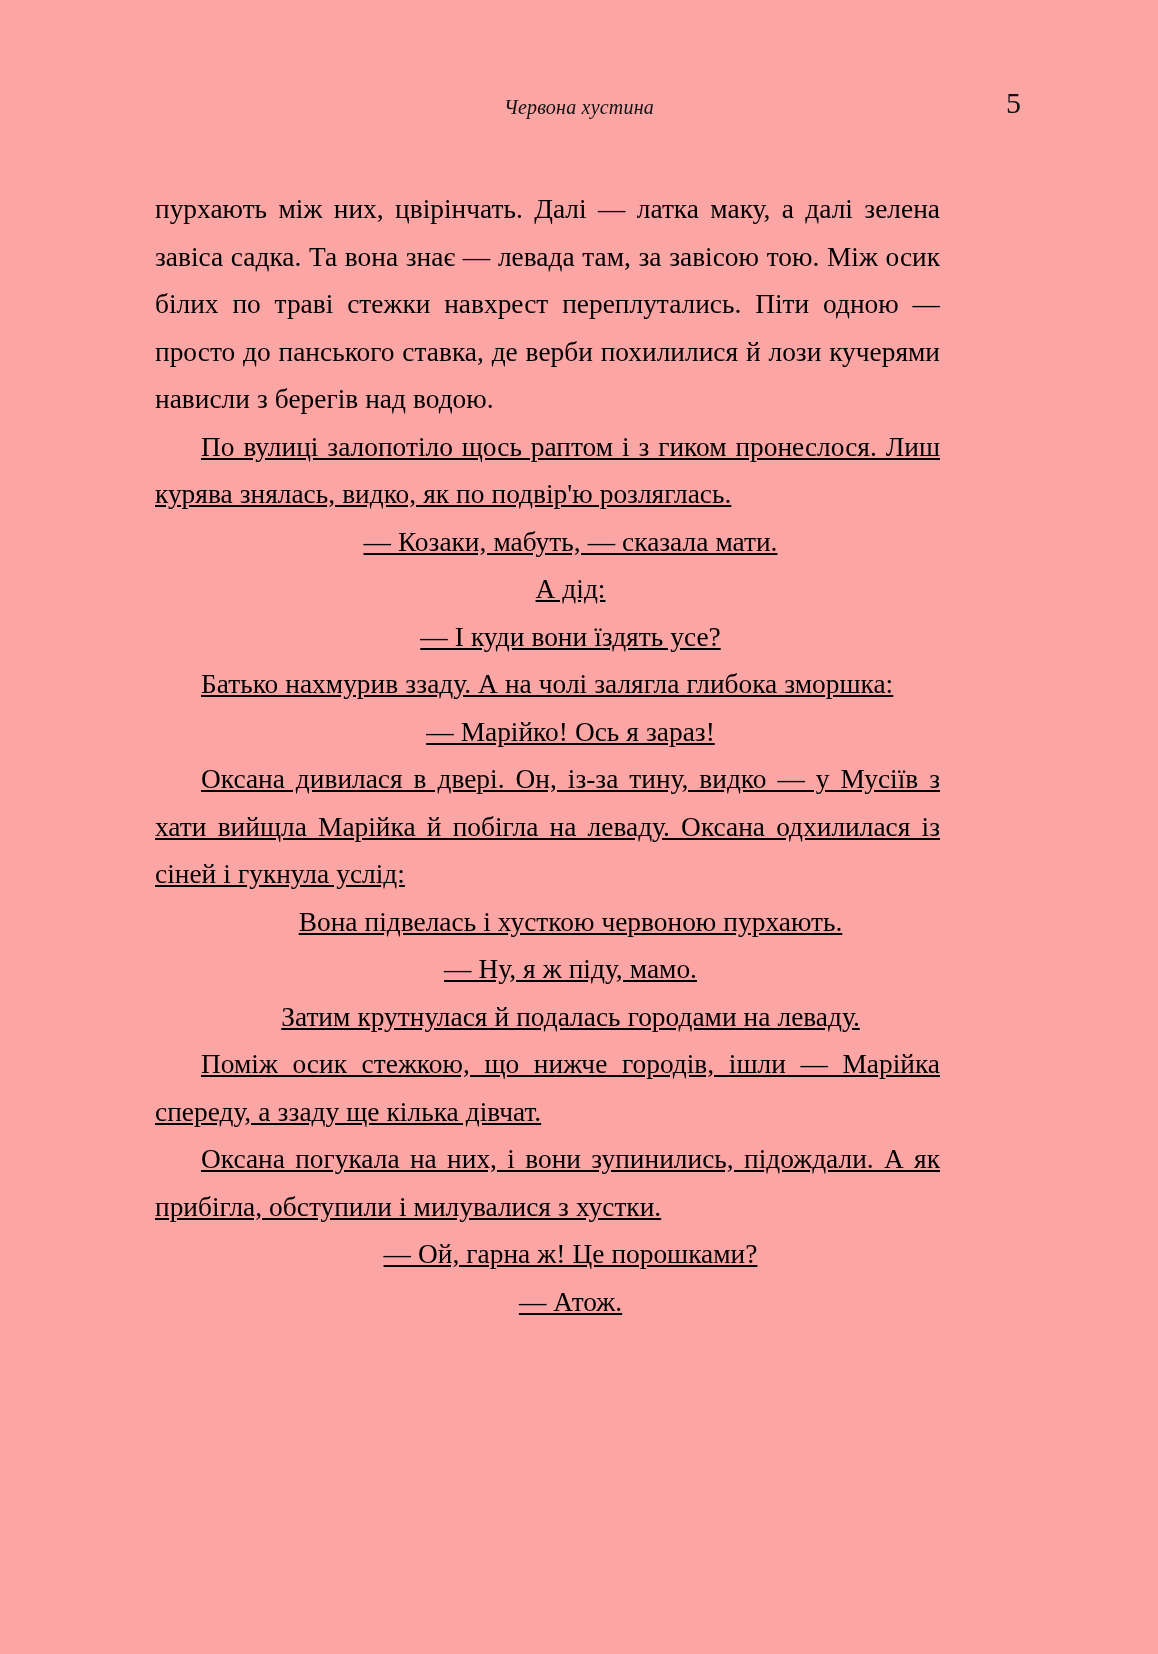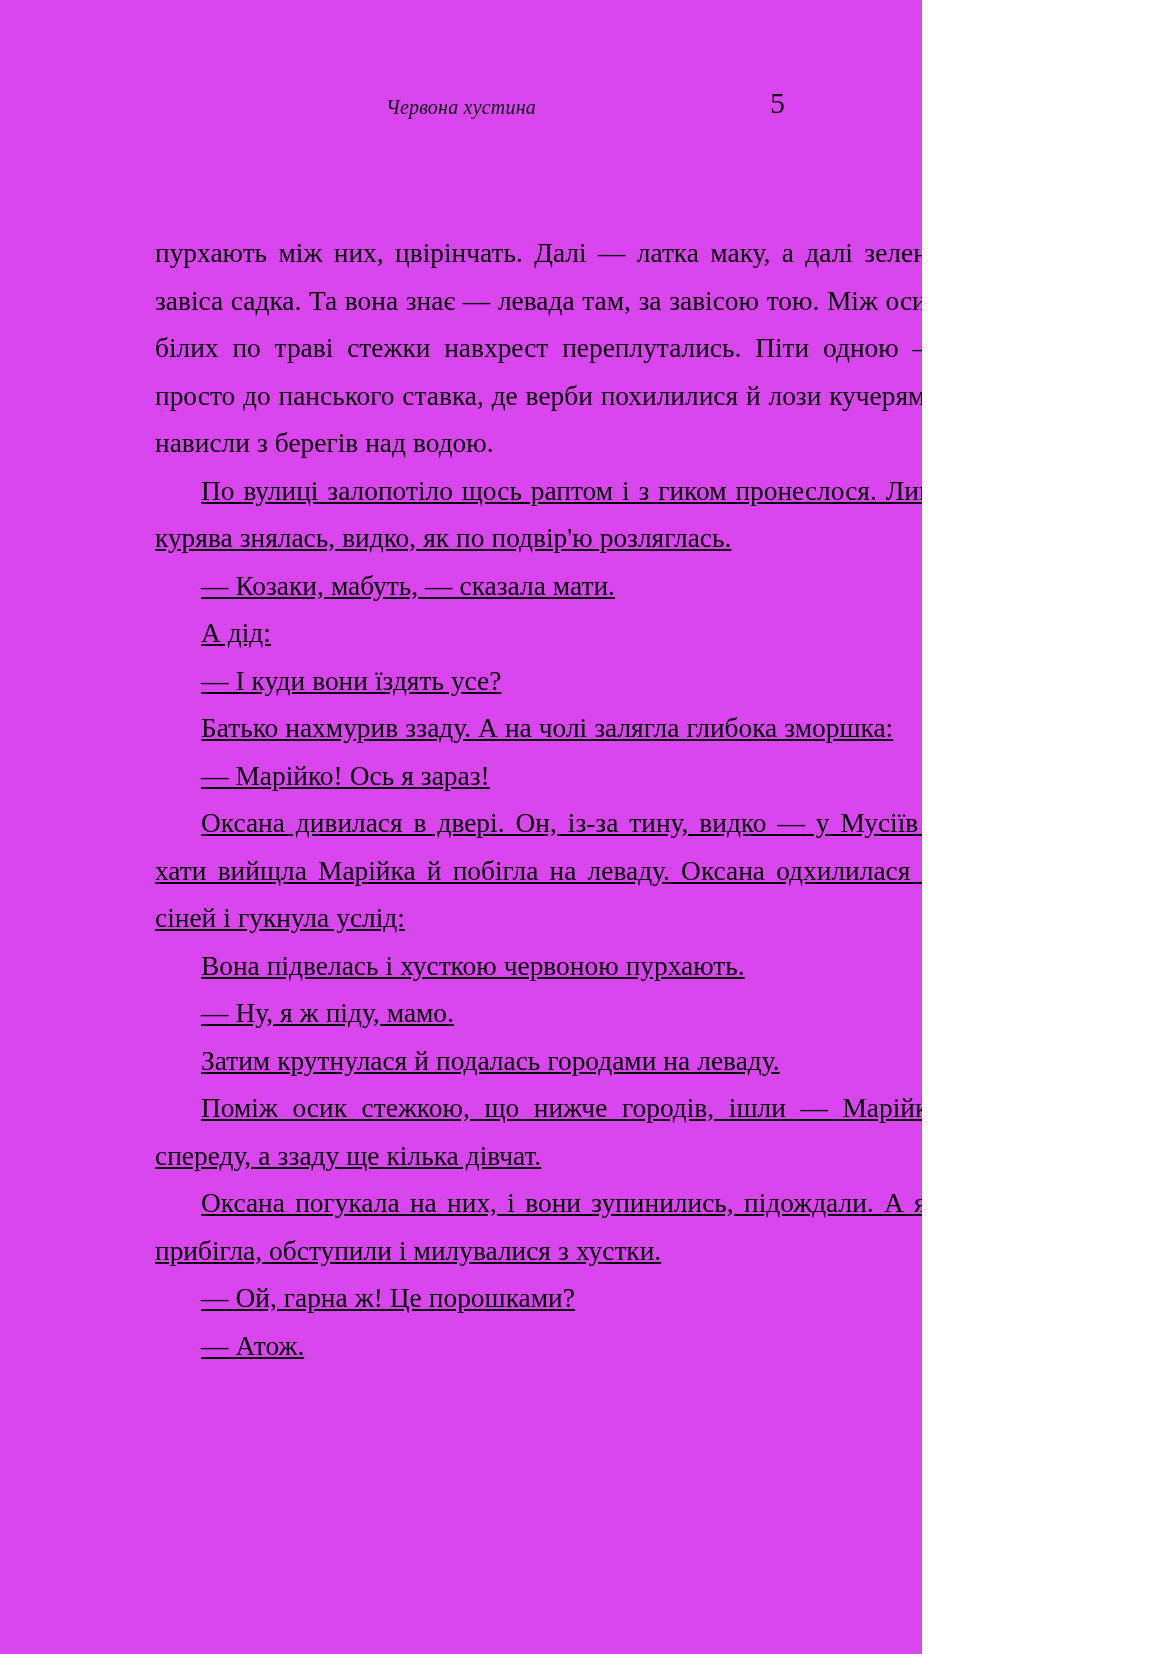--- a/index.html
+++ b/index.html
@@ -4,23 +4,23 @@
 <title>Червона хустина — 5</title>
 <style>
   html, body {
     margin: 0;
     padding: 0;
     background: #ffffff;
   }
 
   .page {
     position: relative;
-    width: 922px;
+    width: 1158px;
     height: 1654px;
-    background: #d946ef;
+    background: #fca5a5;
     box-sizing: border-box;
     overflow: hidden;
     font-family: "Liberation Serif", "DejaVu Serif", serif;
     color: #000000;
     -webkit-font-smoothing: antialiased;
   }
 
   
   .running-head {
     position: absolute;
@@ -68,31 +68,30 @@
     text-justify: inter-word;
     word-spacing: 0.2px;
     hyphens: none;
     -webkit-hyphens: none;
     color: #000000;
   }
 
   
   .para--cont {
     text-indent: 0;
-    margin-top: 44px;
   }
 
   .para--indent {
     text-indent: 46px;
     text-decoration: underline;
   }
 
   
   .para--short {
-    text-align: left;
+    text-align: center;
   }
 
 </style>
 </head>
 <body>
 
 <div class="page">
 
   <div class="running-head">
     <span class="running-head__title">Червона хустина</span>

